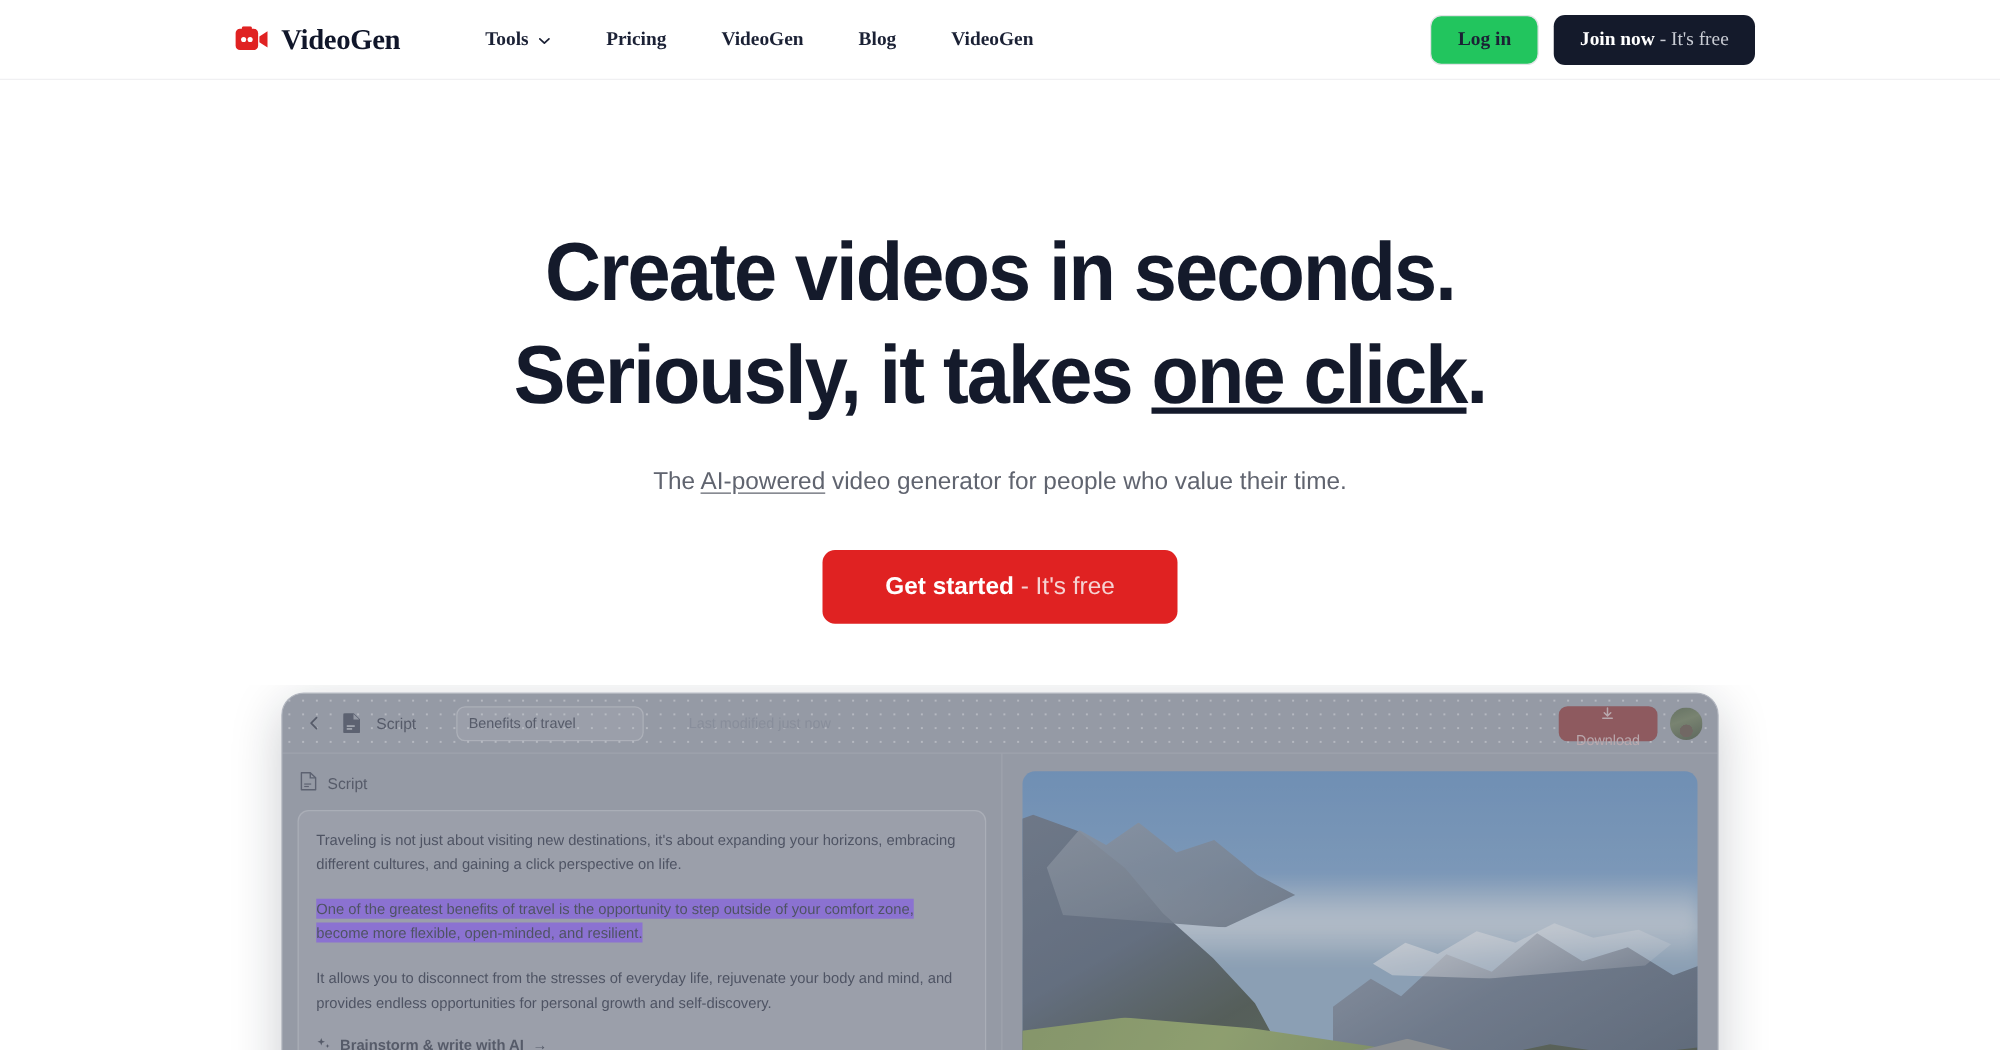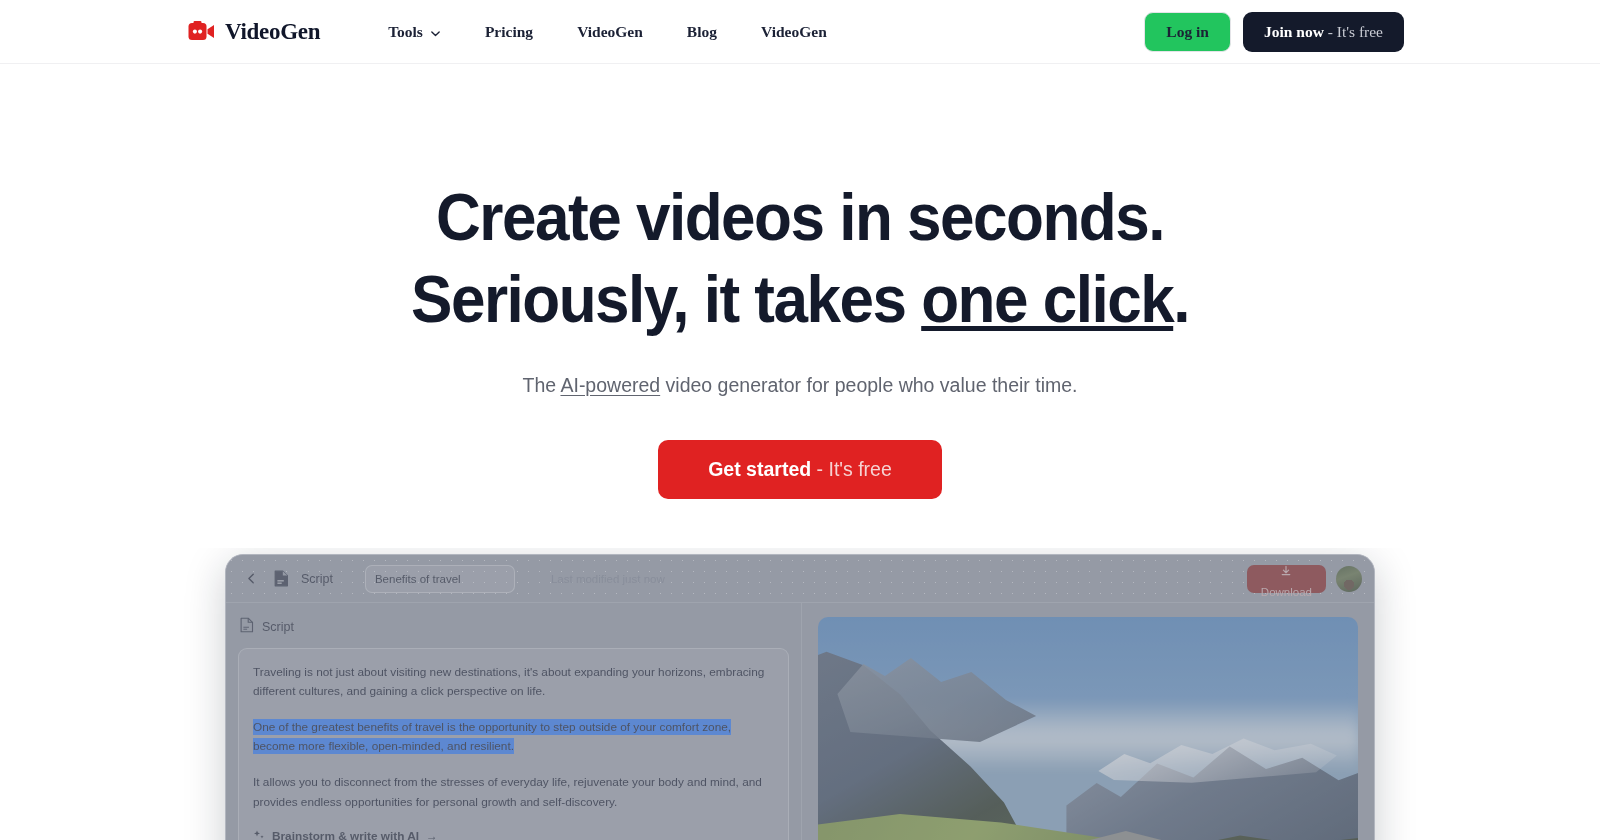--- a/index.html
+++ b/index.html
@@ -269,21 +269,21 @@
   .mock-p {
     font-size: 11.8px;
     line-height: 1.62;
     color: #22273a;
     margin-bottom: 17px;
   }
   .mock-p.sel {
     color: #22273a;
   }
   .mock-p.sel span {
-    background: #3b82f6;
+    background: #8b5cf6;
     box-decoration-break: clone;
     -webkit-box-decoration-break: clone;
     padding: 1px 0;
   }
   .mock-ai {
     display: flex; align-items: center; gap: 7px;
     font-size: 11.8px; color: #2f3444; font-weight: bold;
     margin-top: 4px; cursor: pointer;
   }
 

